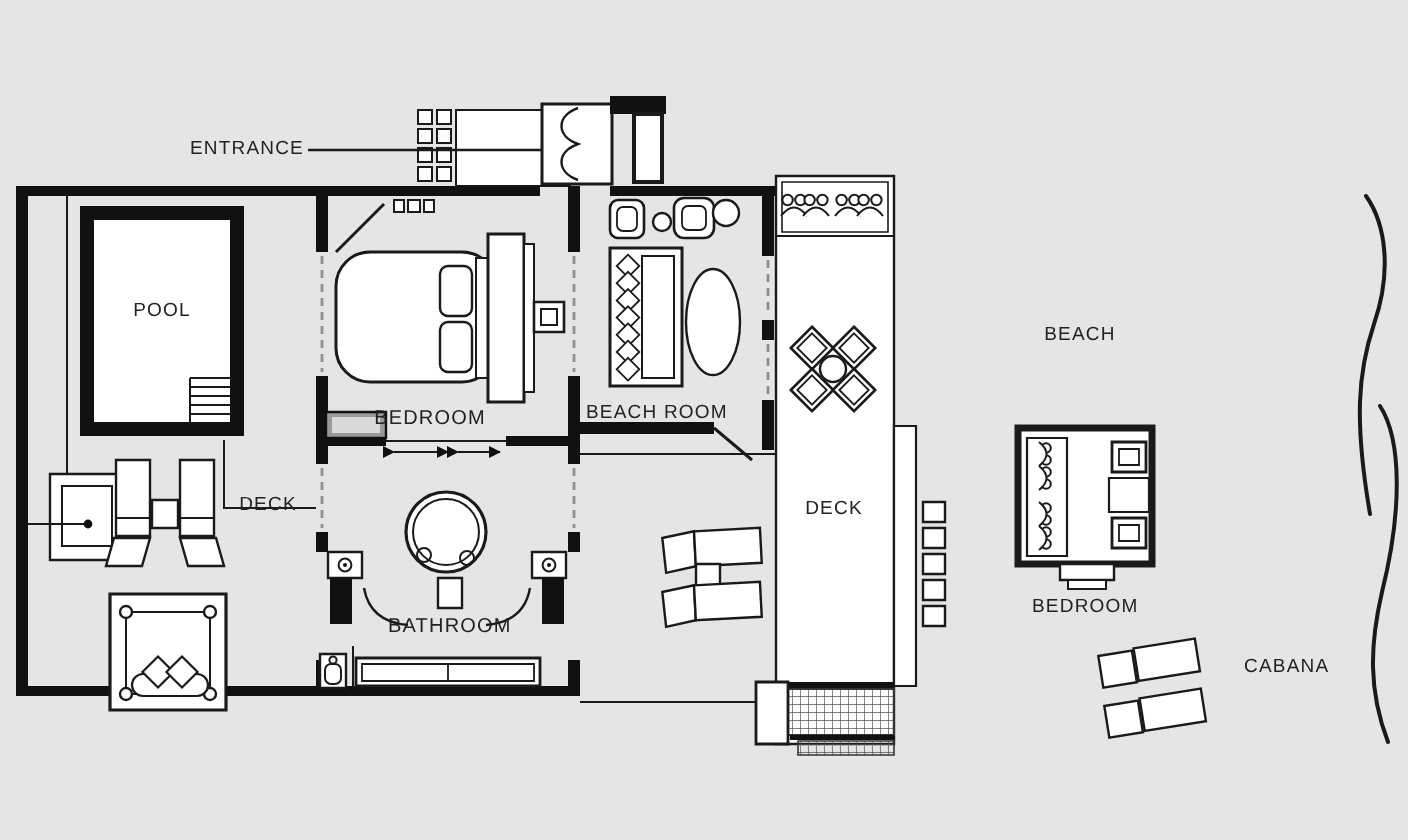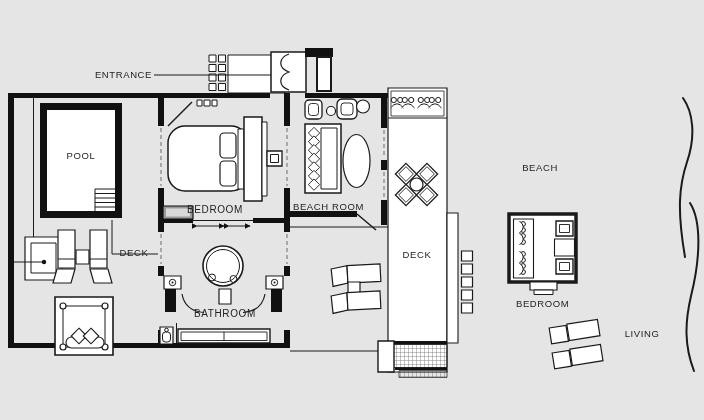--- a/index.html
+++ b/index.html
@@ -331,15 +331,15 @@
 
 <div class="lbl right" style="left:94px;top:69px;width:58px">ENTRANCE</div>
 <div class="lbl" style="left:59px;top:150px;width:44px">POOL</div>
 <div class="lbl big" style="left:179px;top:204px;width:72px">BEDROOM</div>
 <div class="lbl" style="left:293px;top:201px;width:66px">BEACH ROOM</div>
 <div class="lbl big" style="left:194px;top:308px;width:60px">BATHROOM</div>
 <div class="lbl" style="left:116px;top:247px;width:36px">DECK</div>
 <div class="lbl" style="left:399px;top:249px;width:36px">DECK</div>
 <div class="lbl" style="left:517px;top:162px;width:46px">BEACH</div>
 <div class="lbl" style="left:516px;top:298px;width:52px">BEDROOM</div>
-<div class="lbl" style="left:622px;top:328px;width:40px">LIVING</div>
+<div class="lbl" style="left:622px;top:328px;width:40px">CABANA</div>
 
 </div>
 
 </body></html>

